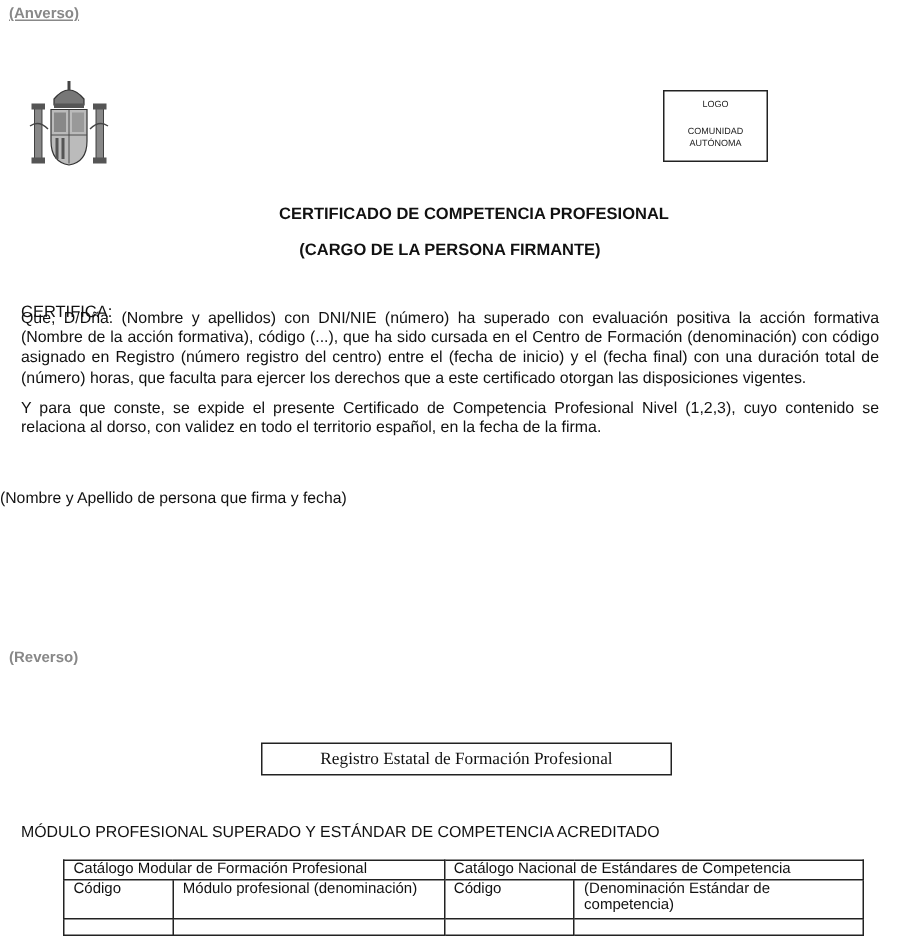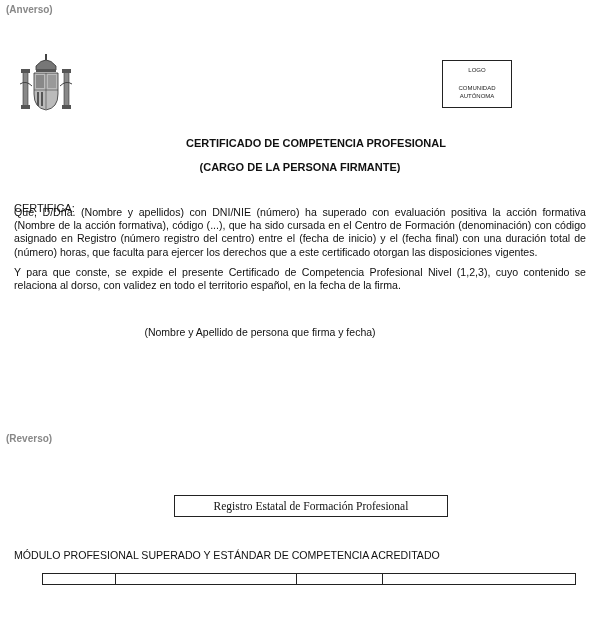--- a/index.html
+++ b/index.html
@@ -8,36 +8,36 @@
   .abs { position: absolute; }
   .side-label { font-size: 10px; font-weight: bold; color: #888; }
   .coat { left: 18px; top: 52px; width: 56px; height: 62px; }
   .logo-box { left: 442px; top: 60px; width: 70px; height: 48px; border: 1px solid #222;
               font-size: 6px; text-align: center; color: #222; box-sizing: border-box; }
   .logo-box .l1 { margin-top: 6px; }
   .logo-box .l2 { margin-top: 11px; line-height: 8px; }
   .title { left: 0; width: 600px; text-align: center; font-size: 11px; font-weight: bold; }
   .certifica { left: 14px; top: 182px; font-size: 11px; font-weight: normal; margin-top: 20px; }
   .para { left: 14px; width: 572px; font-size: 10.6px; line-height: 13.2px; text-align: justify; }
-  .signer { left: 0; width: 520px; top: 326px; text-align: center; font-size: 10.5px; }
+  .signer { left: 0; width: 520px; top: 326px; text-align: left; font-size: 10.5px; }
   .registro { left: 174px; top: 483px; width: 274px; height: 22px; border: 1px solid #222;
               box-sizing: border-box; font-family: "Liberation Serif", serif; font-size: 11.5px;
               text-align: center; line-height: 20px; margin-top: 12px; }
   .modulo-heading { left: 14px; top: 549px; font-size: 10.6px; }
   table.cat { position: absolute; left: 42px; top: 573px; width: 534px; border-collapse: collapse;
               font-size: 10px; }
   table.cat td { border: 1px solid #222; padding: 0 6px; vertical-align: top; line-height: 11.5px; }
   .hdr td { height: 11px; }
   .sub td { height: 25px; }
   .empty td { height: 10px; }
 </style>
 </head>
 <body>
 
-<div class="abs side-label" style="left:6px; top:4px;">(Anverso)</div>
+<div class="abs side-label" style="left:6px; top:4px;text-decoration:underline;">(Anverso)</div>
 
 <div class="abs coat">
   <svg width="56" height="62" viewBox="0 0 56 62">
 
     <path d="M18 14 Q28 2 38 14 L38 18 L18 18 Z" fill="#777" stroke="#333" stroke-width="0.8"></path>
     <rect x="27" y="2" width="2" height="6" fill="#444"></rect>
     <rect x="18" y="17" width="20" height="3" fill="#555"></rect>
 
     <path d="M16 21 L40 21 L40 42 Q40 56 28 58 Q16 56 16 42 Z" fill="#bbb" stroke="#333" stroke-width="0.8"></path>
     <line x1="28" y1="21" x2="28" y2="57" stroke="#444" stroke-width="0.6"></line>
@@ -83,20 +83,30 @@
 <div class="abs modulo-heading">MÓDULO PROFESIONAL SUPERADO Y ESTÁNDAR DE COMPETENCIA ACREDITADO</div>
 
 <table class="cat">
   <colgroup>
     <col style="width:73px">
       <col style="width:181px">
       <col style="width:87px">
       <col style="width:193px">
   </colgroup>
   <tbody>
+      <tr class="hdr">
+    <td colspan="2">Catálogo Modular de Formación Profesional</td>
+    <td colspan="2">Catálogo Nacional de Estándares de Competencia</td>
+  </tr>
+  <tr class="sub">
+    <td>Código</td>
+    <td>Módulo profesional (denominación)</td>
+    <td>Código</td>
+    <td>(Denominación Estándar de competencia)</td>
+  </tr>
   <tr class="empty">
     <td></td>
     <td></td>
     <td></td>
     <td></td>
   </tr>
 </tbody>
   </table>
 
 </body></html>

